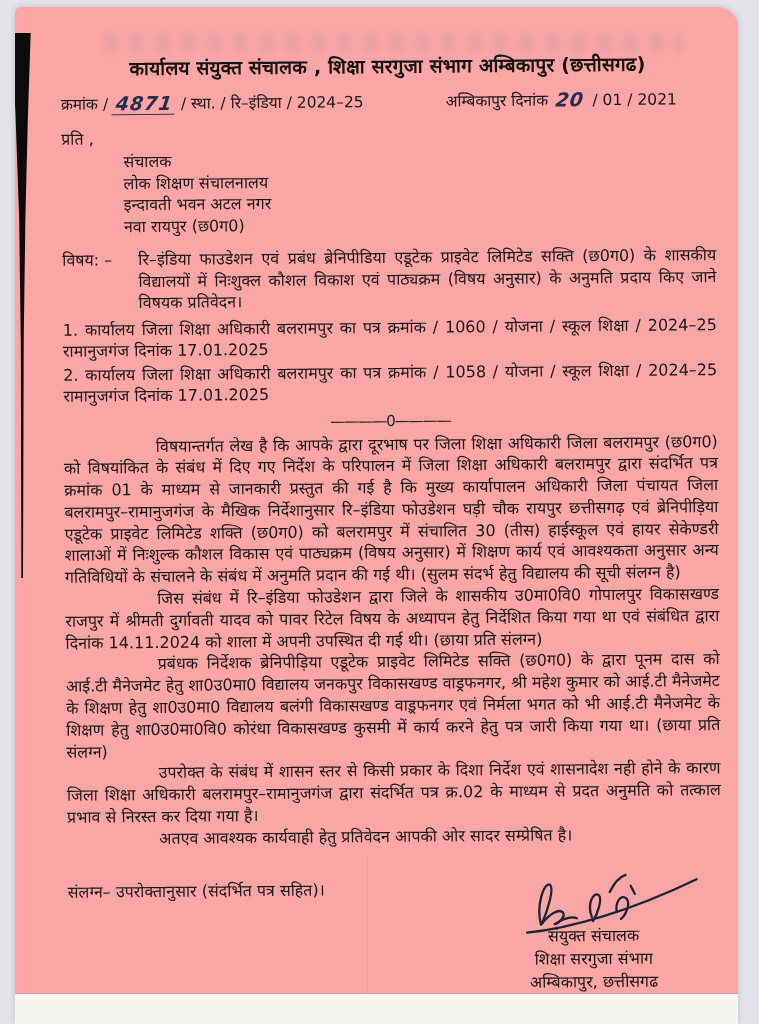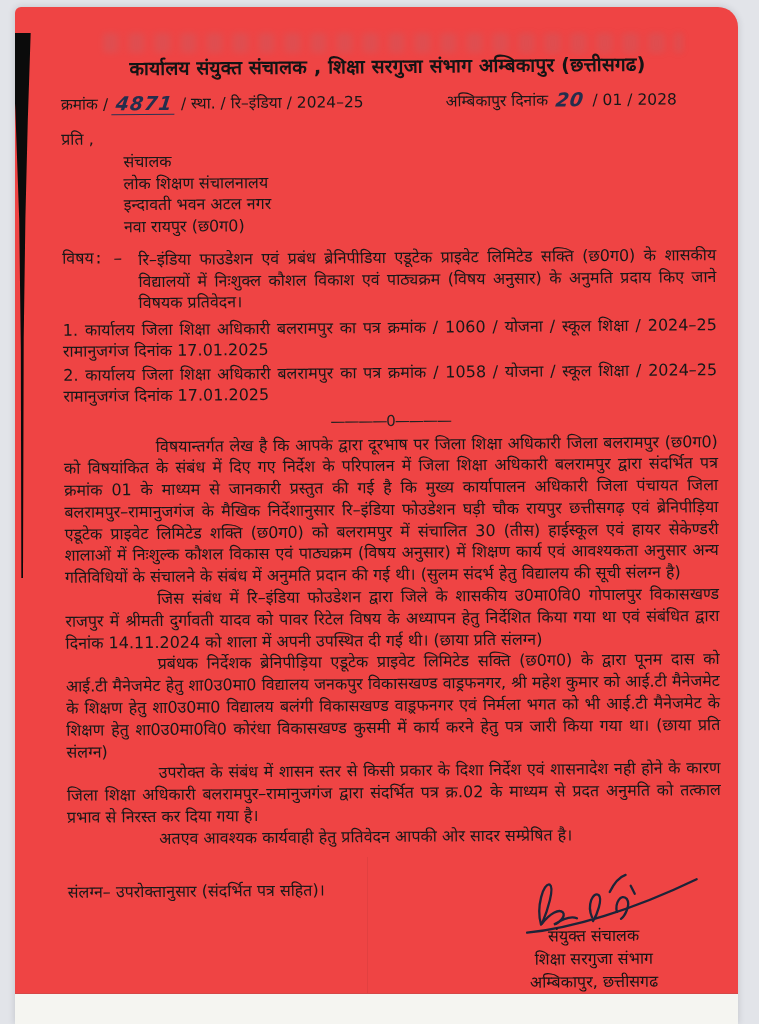--- a/index.html
+++ b/index.html
@@ -3,21 +3,21 @@
 <meta charset="utf-8">
 <style>
   html,body{margin:0;padding:0;}
   body{
     width:759px;height:1024px;overflow:hidden;position:relative;
     background:#e2e4e9;
     font-family:"DejaVu Sans",sans-serif;
   }
   .paper{
     position:absolute;left:15px;top:7px;right:21px;bottom:0;
-    background:#ef4444;
+    background:#fca5a5;
     border-radius:6px 20px 0 0;
     box-shadow:0 0 7px rgba(40,45,60,0.18);
     overflow:hidden;
   }
   
   .black-wedge{
     position:absolute;left:-4px;top:26px;width:24px;height:545px;
     background:#0b0b0b;
     clip-path:polygon(6% 0%, 82% 0%, 70% 16%, 60% 34%, 53% 56%, 50% 100%, 43% 100%, 41% 58%, 34% 34%, 18% 14%, 6% 4%);
   }
@@ -45,21 +45,21 @@
   .refline .right{margin-right:38px;}
   .hand{
     display:inline-block;font-style:italic;font-weight:600;
     font-size:19px;color:#252e4d;transform:skewX(-8deg);
     padding:0 3px;position:relative;top:1px;letter-spacing:1px;
   }
   .hand.u{border-bottom:1.5px solid #2a3353;}
   .addr-label{font-size:16px;margin:0 0 2px;}
   .addr-lines{margin:0 0 12px 62px;font-size:16px;line-height:21.5px;}
   .row{display:flex;font-size:16px;line-height:21.5px;margin:0 0 5px;}
-  .row-label{width:76px;flex:none;font-family:Liberation Mono, monospace;}
+  .row-label{width:76px;flex:none;}
   .row-body{flex:1;text-align:justify;}
   .ref-item{margin:0 0 2px;}
   .separator{text-align:center;font-size:15px;letter-spacing:-1px;margin:2px 0 4px;color:#222;}
   .body-para{font-size:16px;line-height:21.8px;text-align:justify;text-indent:92px;margin:0;}
   .foot{display:flex;justify-content:space-between;align-items:flex-start;margin-top:16px;}
   .enclosure{font-size:16px;margin-top:14px;white-space:nowrap;}
   .sig{width:245px;text-align:center;margin-right:6px;flex:none;}
   .sig svg{display:block;margin:0 0 -16px 42px;}
   .sig-line{font-size:16px;line-height:23px;color:#151515;}
 </style>
@@ -79,21 +79,21 @@
 
     <div class="refline">
       <span class="left">
         <span>क्रमांक /</span>
         <span class="hand u">4871</span>
         <span>/ स्था.  / रि–इंडिया / 2024–25</span>
       </span>
       <span class="right">
         <span>अम्बिकापुर दिनांक</span>
         <span class="hand">20</span>
-        <span>/ 01 / 2028</span>
+        <span>/ 01 / 2021</span>
       </span>
     </div>
 
     <div class="addr-label">प्रति ,</div>
     <div class="addr-lines">
       <div>संचालक</div>
       <div>लोक शिक्षण संचालनालय</div>
       <div>इन्दावती भवन अटल नगर</div>
       <div>नवा रायपुर (छ0ग0)</div>
     </div>

